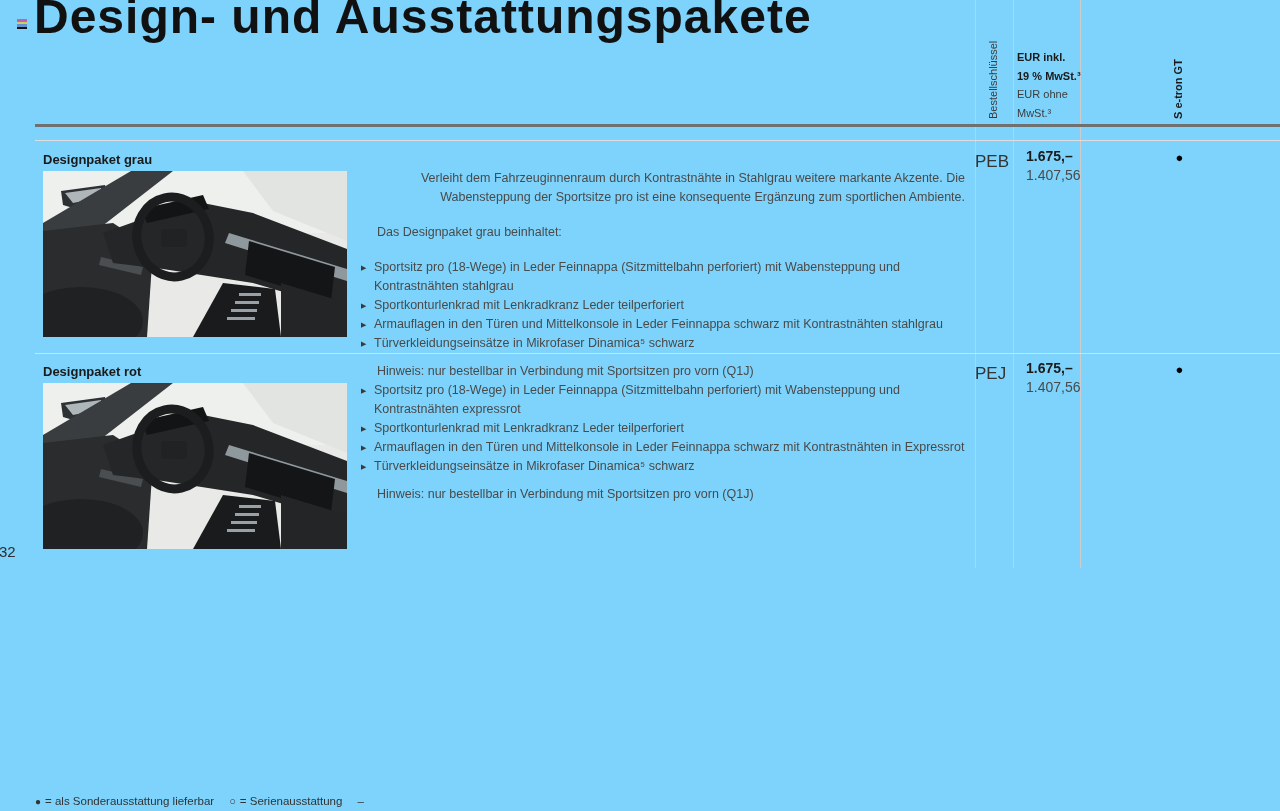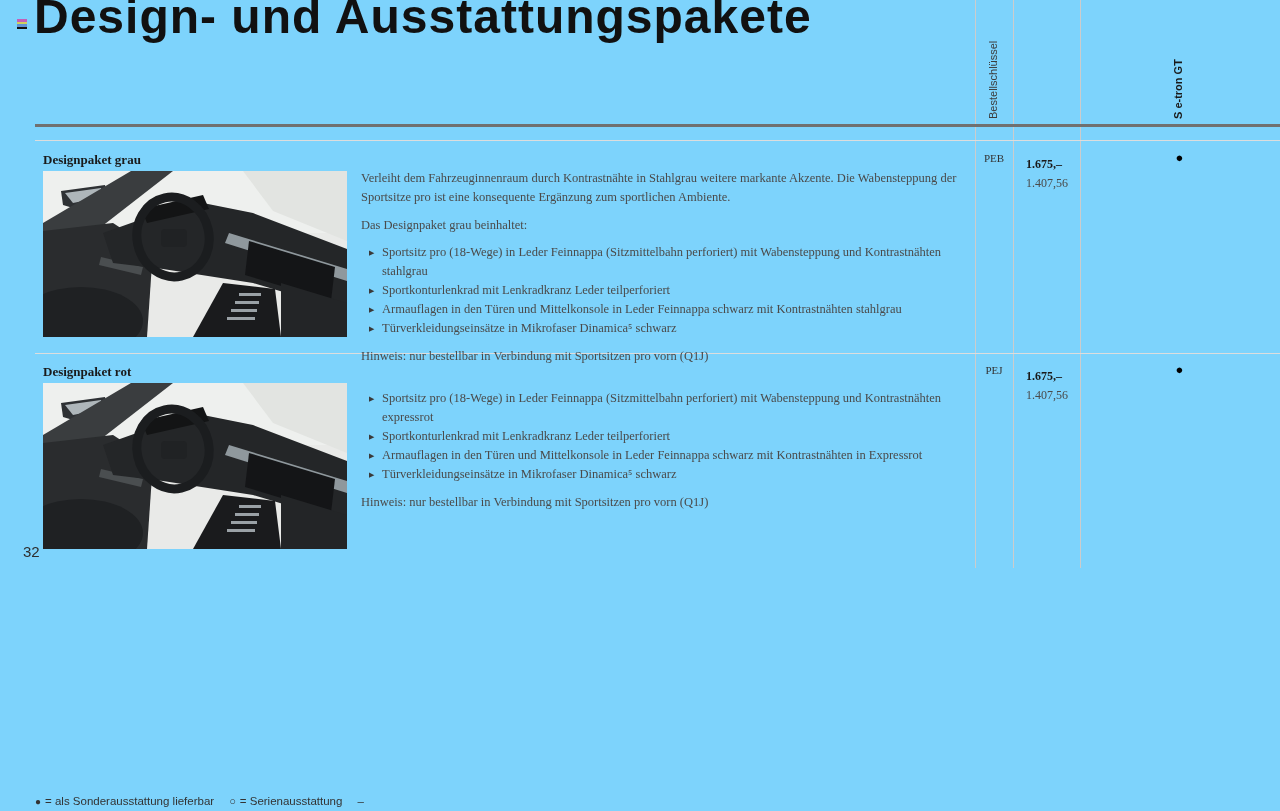--- a/index.html
+++ b/index.html
@@ -25,40 +25,40 @@
   .rot{position:absolute;transform:rotate(-90deg);transform-origin:0 0;white-space:nowrap;
        font-size:11px;line-height:11px;}
   .rot-order{left:988px;top:119px;color:#3c3c3c;}
   .rot-model{left:1173px;top:119px;font-weight:700;color:#1a1a1a;}
 
   .price-header{position:absolute;left:1017px;top:48px;width:70px;font-size:11px;line-height:18.5px;color:#3c3c3c;}
   .price-header .ph-bold{font-weight:700;color:#1a1a1a;}
   .price-header div{white-space:nowrap;}
 
   
-  .pkg-row{position:absolute;left:0;width:1044px;font-family:Liberation Serif, serif;}
+  .pkg-row{position:absolute;left:0;width:1044px;}
   .pkg-row-1{top:141px;height:212px;}
   .pkg-row-2{top:353px;height:215px;padding-left:17px;}
   .pkg-title{position:absolute;left:43px;top:11px;margin:0;font-size:13px;font-weight:700;color:#1a1a1a;}
   .pkg-image{position:absolute;left:43px;top:30px;width:304px;height:166px;display:block;}
   .pkg-body{position:absolute;left:361px;top:28px;width:604px;font-size:12.5px;line-height:19px;color:#4a4a4a;}
-  .pkg-body p{margin:0;}
-  .pkg-desc{margin:0 0 9px 0 !important;}
-  .pkg-bullets{list-style:none;margin:8px;padding:0;}
+  .pkg-body p{margin:16px;}
+  .pkg-desc{margin:0 0 9px 0 !important;text-align:right;}
+  .pkg-bullets{list-style:none;margin:0;padding:0;}
   .pkg-bullets li{position:relative;padding-left:13px;}
   .blt{position:absolute;left:0;top:5px;font-size:7px;line-height:10px;color:#3a3a3a;}
   .pkg-note{margin-top:9px !important;}
 
-  .cell-code{position:absolute;left:975px;top:11px;width:38px;text-align:center;font-size:11px;color:#333;}
-  .cell-price{position:absolute;left:1026px;top:14px;font-size:12px;line-height:19px;}
+  .cell-code{position:absolute;left:975px;top:11px;width:38px;text-align:left;font-size:17px;color:#333;}
+  .cell-price{position:absolute;left:1026px;top:6px;font-size:14px;line-height:19px;}
   .price-incl{font-weight:700;color:#1a1a1a;}
   .price-excl{color:#4a4a4a;}
   .cell-avail{position:absolute;left:1080px;top:9px;width:199px;text-align:center;font-size:13px;color:#000;}
 
-  .page-number{position:absolute;left:-1px;top:543px;font-size:15px;color:#2e2e2e;padding-left:24px;}
+  .page-number{position:absolute;left:-1px;top:543px;font-size:15px;color:#2e2e2e;}
 
   .legend{position:absolute;left:35px;top:795px;display:flex;align-items:baseline;
           font-size:11.5px;color:#333;white-space:nowrap;}
   .legend .sym{margin-right:4px;}
   .legend .sym-dot{font-size:10px;}
   .legend .sym-circle{font-size:11px;}
   .legend .gap{width:15px;display:inline-block;}
 </style>
 </head>
 <body>
@@ -75,20 +75,26 @@
   <h1 class="doc-title">Design- und Ausstattungspakete</h1>
 
   <div class="vline vl-1"></div>
   <div class="vline vl-2"></div>
   <div class="vline vl-3"></div>
   <div class="thick-rule"></div>
   <div class="thin-rule"></div>
   <div class="row-divider"></div>
 
   <div class="rot rot-order">Bestellschlüssel</div>
+  <div class="price-header">
+    <div class="ph-bold">EUR inkl.</div>
+    <div class="ph-bold">19 % MwSt.³</div>
+    <div>EUR ohne</div>
+    <div>MwSt.³</div>
+  </div>
   <div class="rot rot-model">S e-tron GT</div>
 
   <div class="pkg-row pkg-row-1">
     <h2 class="pkg-title">Designpaket grau</h2>
 
     <svg class="pkg-image" viewBox="0 0 304 166" xmlns="http://www.w3.org/2000/svg">
       <rect width="304" height="166" fill="#e9eae8"></rect>
       <rect width="304" height="62" fill="#eef0ee"></rect>
       <polygon points="200,0 304,0 304,70 230,40" fill="#e2e4e1"></polygon>
       <polygon points="18,20 62,14 66,30 40,40 20,34" fill="#2e3134"></polygon>

